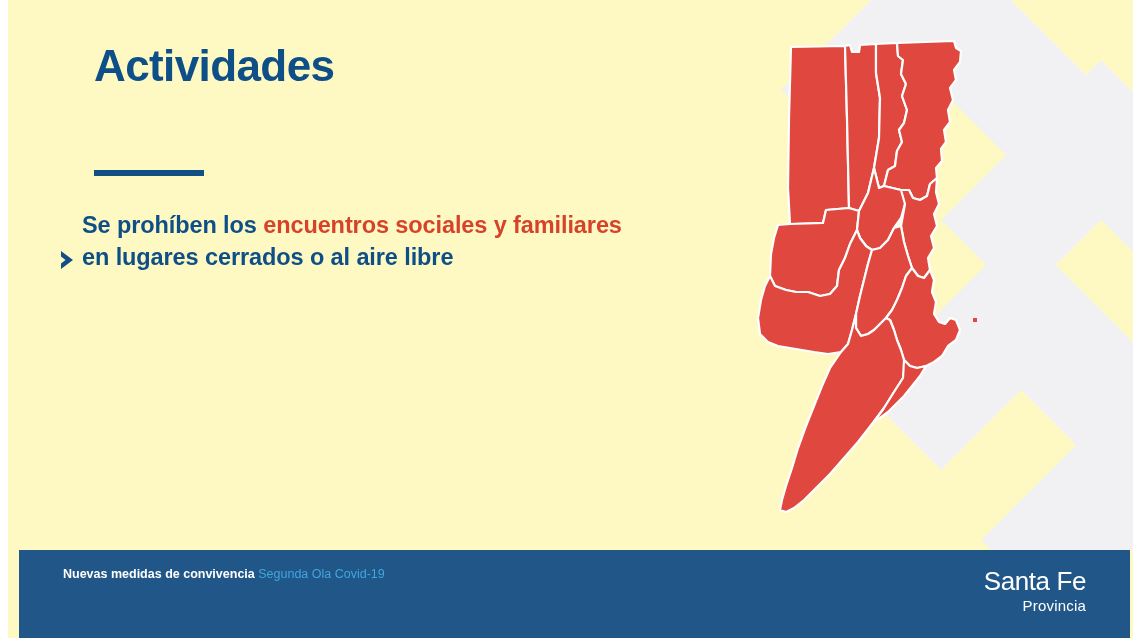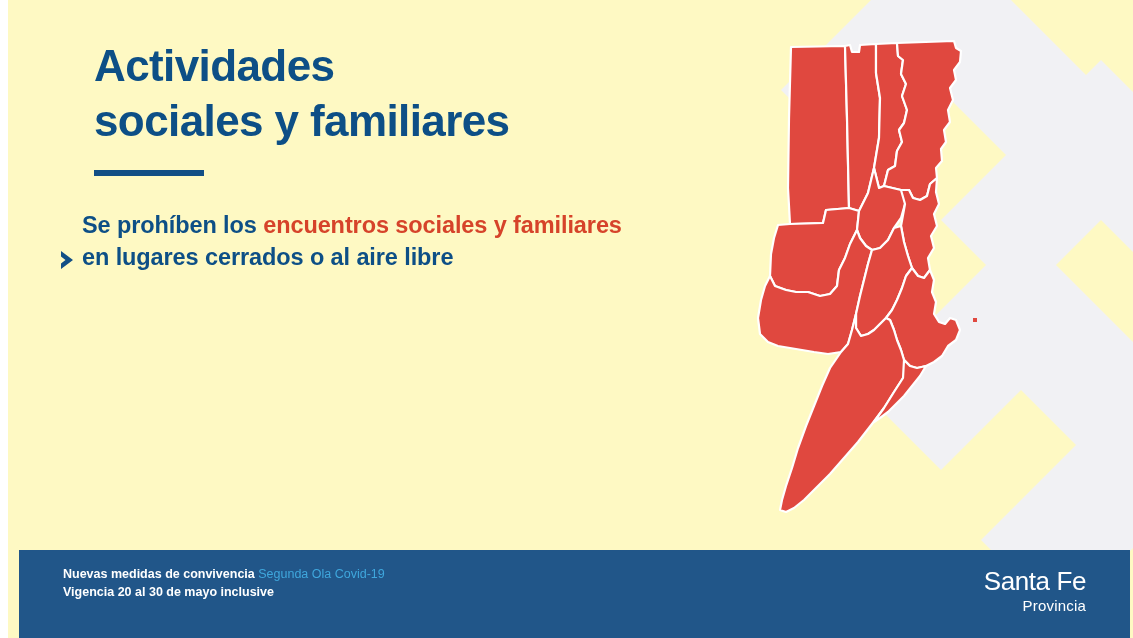--- a/index.html
+++ b/index.html
@@ -216,40 +216,38 @@
 
         <path d="M275 300 L279 300 L279 304 L275 304 Z" stroke-width="0"></path>
       </g>
     </svg>
   </div>
 
   <div class="content">
 
     <div class="title">
       <span class="line">Actividades</span>
-      <span class="line">sociales y familiares</span>
     </div>
 
     <div class="divider"></div>
 
     <div class="bullet-row">
       <span class="bullet-icon">
         <svg width="20" height="22" viewBox="0 0 20 22">
           <path d="M3 2 L15 11 L3 20 L3 14.5 L7.5 11 L3 7.5 Z" fill="#124f85"></path>
         </svg>
       </span>
       <span class="bullet-text"><span>Se prohíben los </span><span class="hl">encuentros sociales y familiares</span><span> en lugares cerrados o al aire libre</span></span>
     </div>
 
   </div>
 
   <div class="footer">
     <div class="footer-text">
       <div class="l1"><span>Nuevas medidas de convivencia</span><span class="sub"> Segunda Ola Covid-19</span></div>
-      <div class="l2">Vigencia 20 al 30 de mayo inclusive</div>
     </div>
 
     <div class="logo">
       <div class="brand">Santa Fe</div>
       <div class="sublabel">Provincia</div>
     </div>
   </div>
 
 </div>
 

